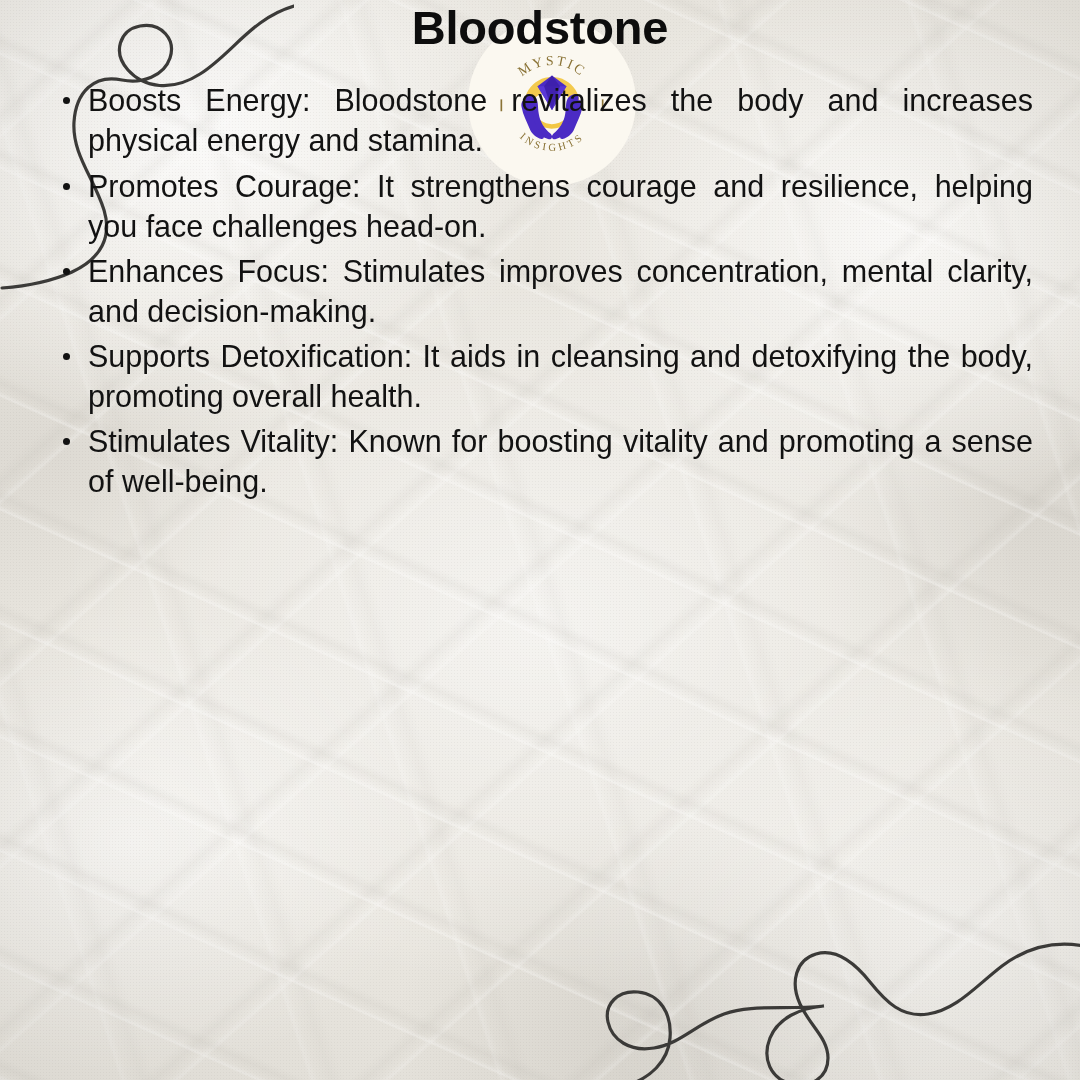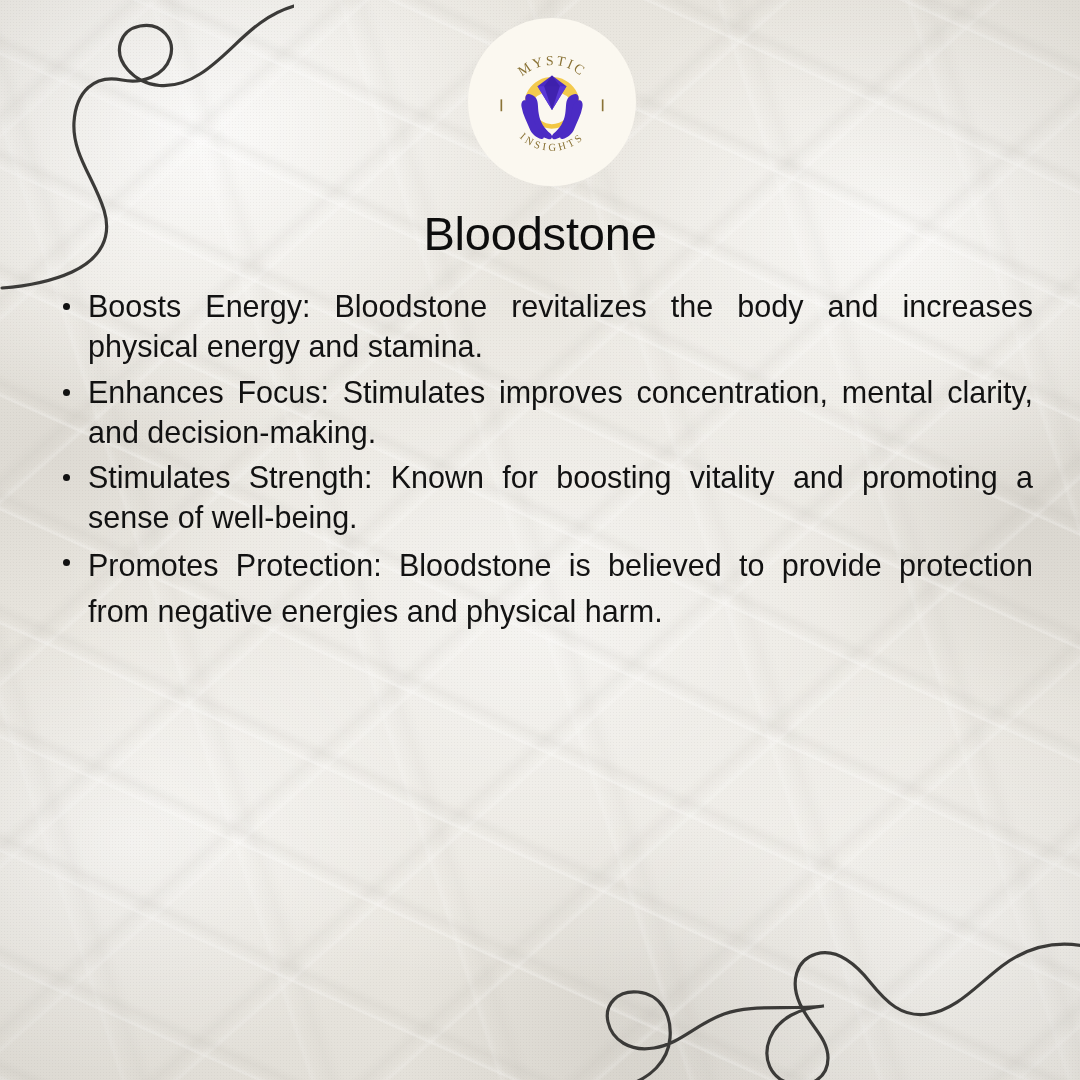--- a/index.html
+++ b/index.html
@@ -117,24 +117,23 @@
   
   .content {
     position: absolute;
     left: 0;
     top: 0;
     width: 1080px;
     z-index: 7;
   }
   .title {
     margin: 0;
-    padding-top: 206px;
     text-align: center;
     font-size: 47px;
-    font-weight: 400;
+    font-weight: 700;
     letter-spacing: -0.2px;
     color: #0d0d0d;
     line-height: 1.2;
   }
 
   ul.benefits {
     list-style: none;
     margin: 24px 0 0 0;
     padding: 0 47px 0 62px;
   }
@@ -256,19 +255,20 @@
         <textPath href="#arcBottom" startOffset="50%" text-anchor="middle">INSIGHTS</textPath>
       </text>
     </svg>
   </div>
 
   <div class="content">
     <h1 class="title">Bloodstone</h1>
 
     <ul class="benefits">
       <li>Boosts Energy: Bloodstone revitalizes the body and increases physical energy and stamina.</li>
+      <li>Promotes Courage: It strengthens courage and resilience, helping you face challenges head-on.</li>
       <li>Enhances Focus: Stimulates improves concentration, mental clarity, and decision-making.</li>
-      <li>Stimulates Strength: Known for boosting vitality and promoting a sense of well-being.</li>
-      <li class="loose">Promotes Protection: Bloodstone is believed to provide protection from negative energies and physical harm.</li>
+      <li>Supports Detoxification: It aids in cleansing and detoxifying the body, promoting overall health.</li>
+      <li>Stimulates Vitality: Known for boosting vitality and promoting a sense of well-being.</li>
     </ul>
   </div>
 
 </div>
 
 </body></html>

